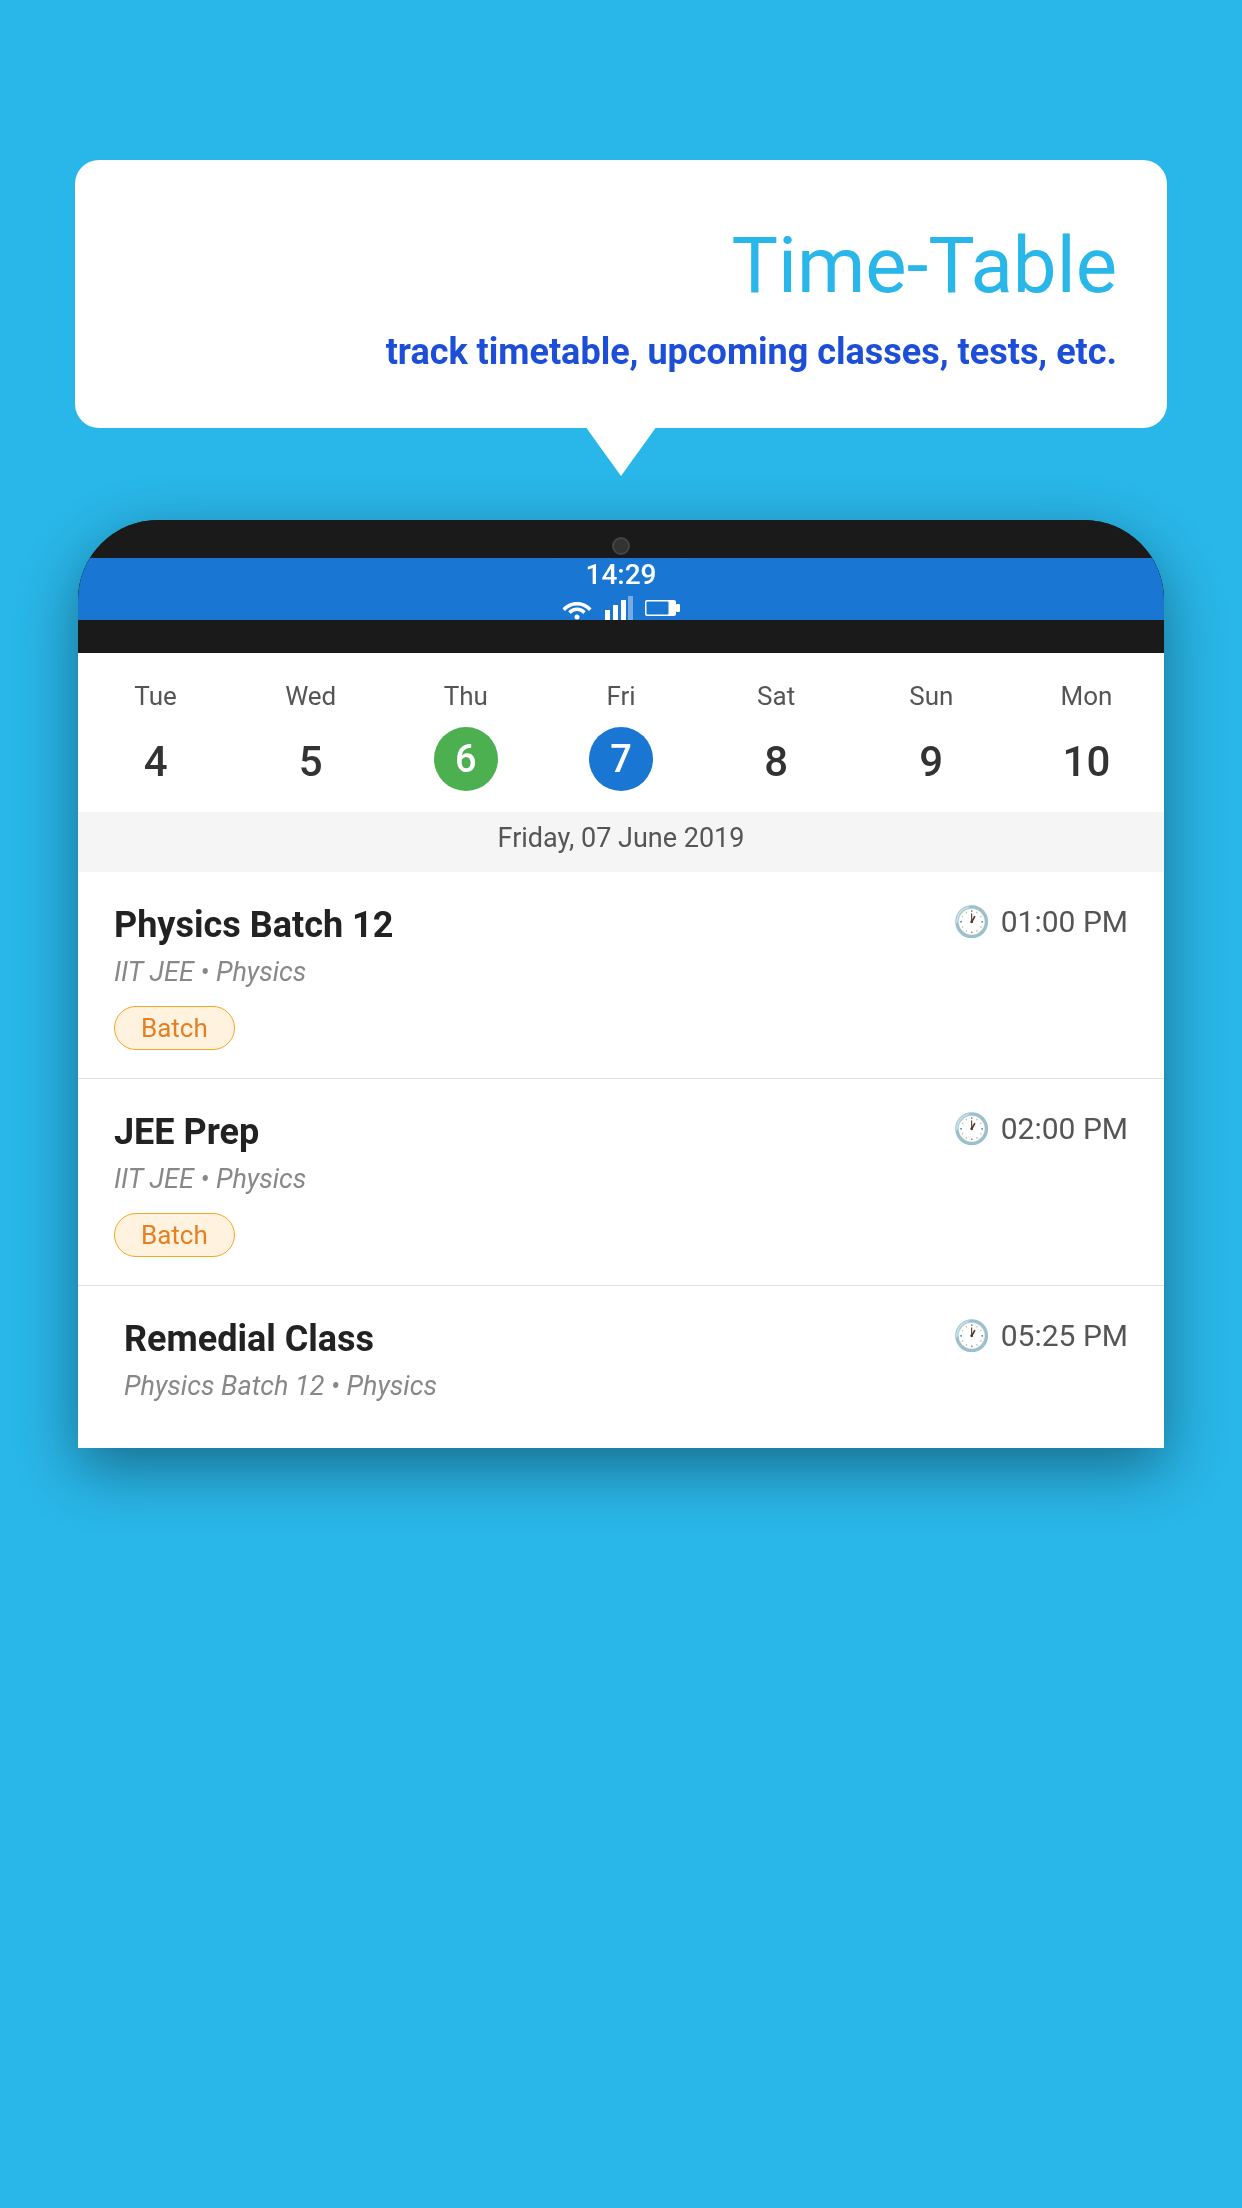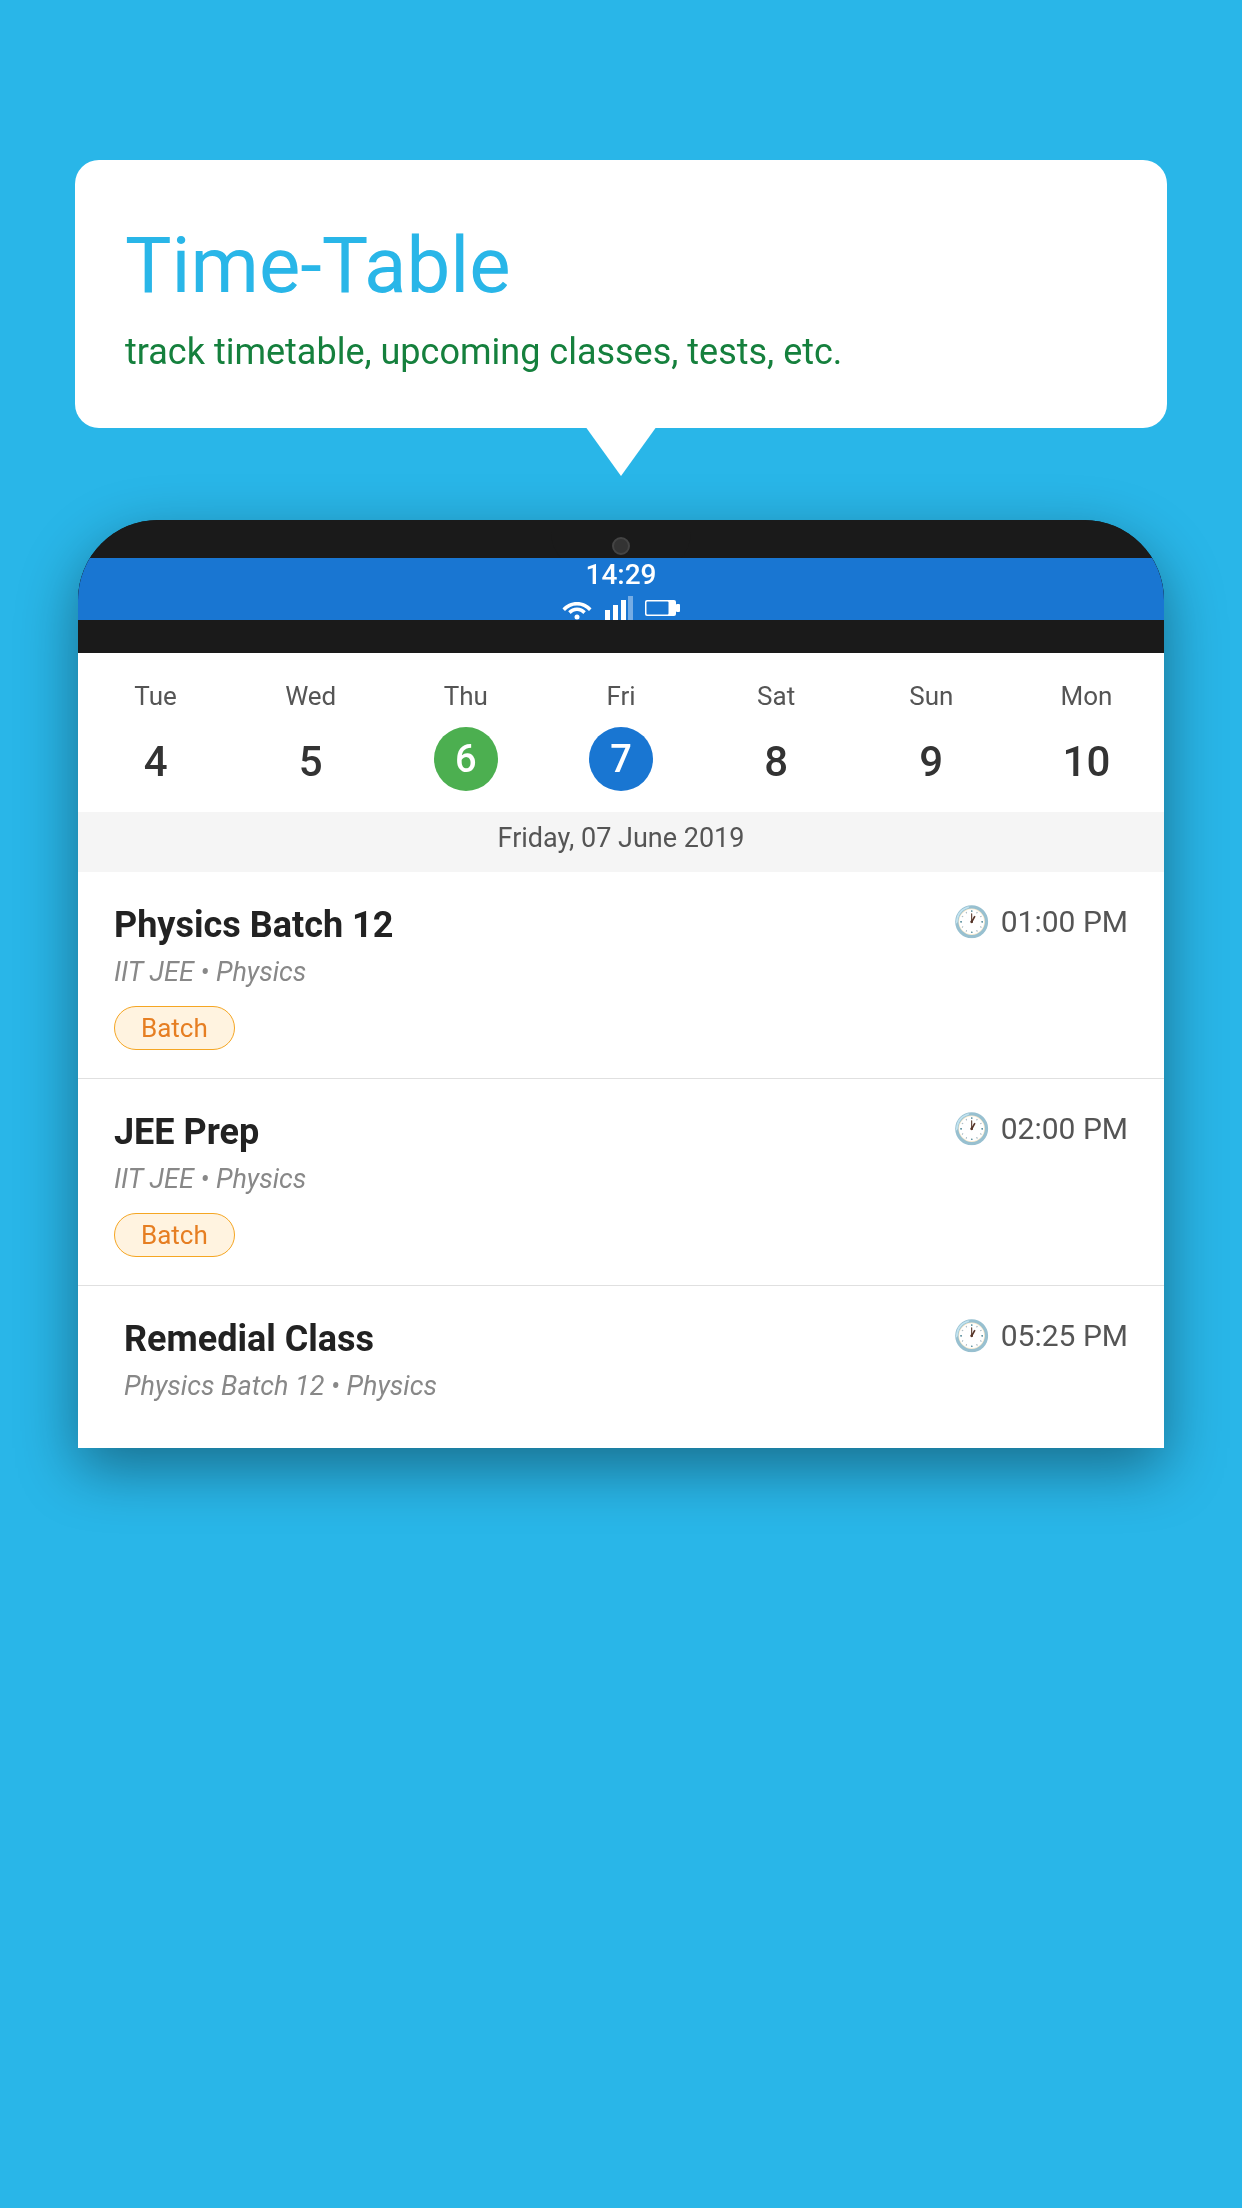--- a/index.html
+++ b/index.html
@@ -18,21 +18,21 @@
       position: absolute;
       top: 160px;
       left: 75px;
       right: 75px;
     }
 
     .speech-bubble {
       background: white;
       border-radius: 24px;
       padding: 60px 50px 55px;
-      text-align: left;
+      text-align: right;
       position: relative;
     }
 
     .speech-bubble::after {
       content: '';
       position: absolute;
       bottom: -48px;
       left: 50%;
       transform: translateX(-50%);
       width: 0;
@@ -44,22 +44,22 @@
 
     .bubble-title {
       font-size: 78px;
       color: #29b6e8;
       font-weight: 400;
       margin-bottom: 20px;
     }
 
     .bubble-subtitle {
       font-size: 36px;
-      color: #15803d;
-      font-weight: 400;
+      color: #1d4ed8;
+      font-weight: 700;
     }
 
     
     .phone-mockup {
       position: absolute;
       top: 520px;
       left: 78px;
       right: 78px;
       bottom: 0;
     }

